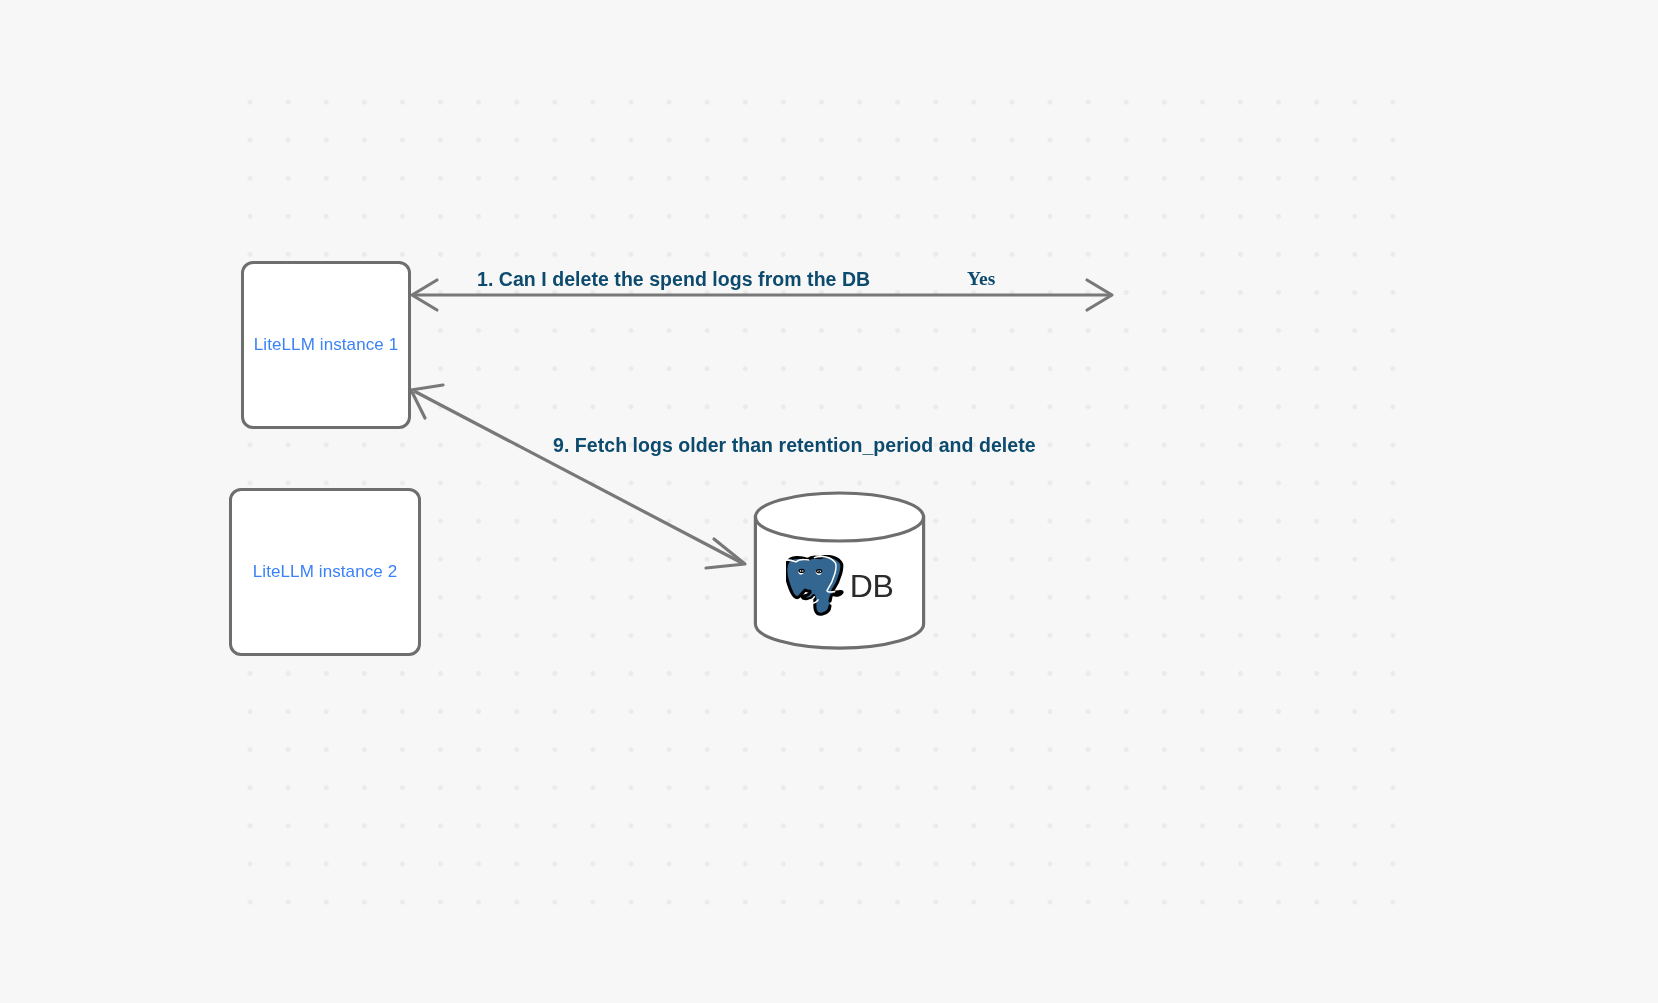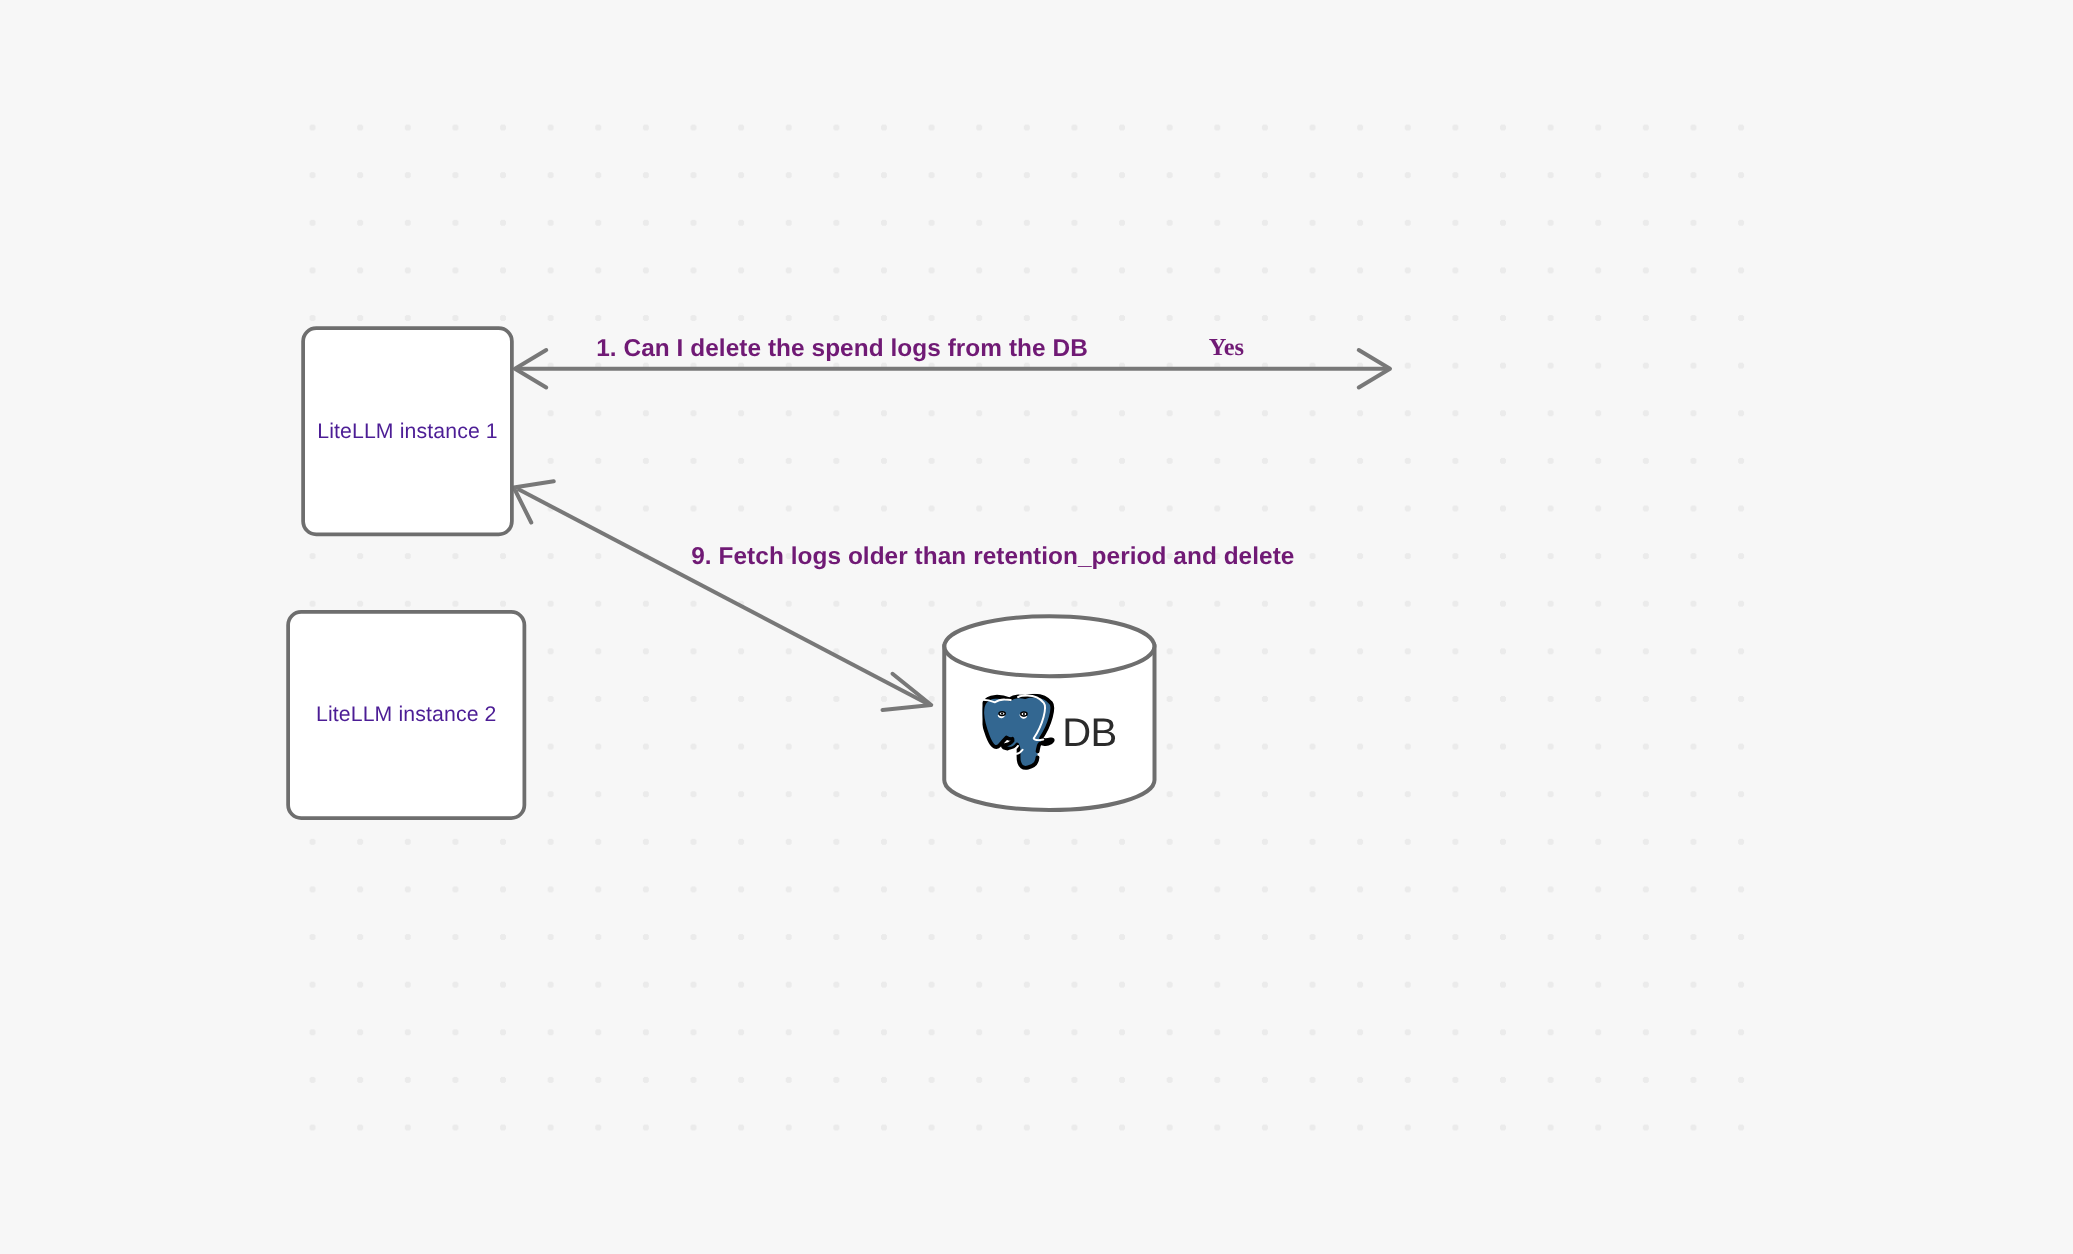--- a/index.html
+++ b/index.html
@@ -50,21 +50,21 @@
     background: #ffffff;
     border: 3px solid #6e6e6e;
     border-radius: 12px;
     box-sizing: border-box;
     display: flex;
     align-items: center;
     justify-content: center;
   }
   .node-box .node-label {
     font-size: 17px;
-    color: #4c1d95;
+    color: #3b82f6;
     font-family: "Liberation Sans", sans-serif;
     letter-spacing: 0.1px;
     text-align: center;
     line-height: 1.25;
   }
 
   #node-litellm-1 { left: 241px; top: 261px; width: 170px; height: 168px; }
   #node-litellm-2 { left: 229px; top: 488px; width: 192px; height: 168px; align-items: center; }
   #node-litellm-3 { left: 241px; top: 714px; width: 170px; height: 168px; }
 
@@ -122,21 +122,21 @@
     font-family: "Liberation Sans", sans-serif;
     font-weight: 400;
     letter-spacing: -0.5px;
   }
 
   
   .edge-label {
     position: absolute;
     font-family: "Liberation Sans", sans-serif;
     font-weight: bold;
-    color: #701a75;
+    color: #0c4a6e;
     font-size: 19.5px;
     white-space: nowrap;
     letter-spacing: 0.05px;
   }
   #edge-label-1 { left: 477px; top: 268px; }
   #edge-label-yes { left: 967px; top: 268px; font-family: Liberation Serif, serif; }
   #edge-label-2 { left: 553px; top: 434px; }
 </style>
 </head>
 <body>

